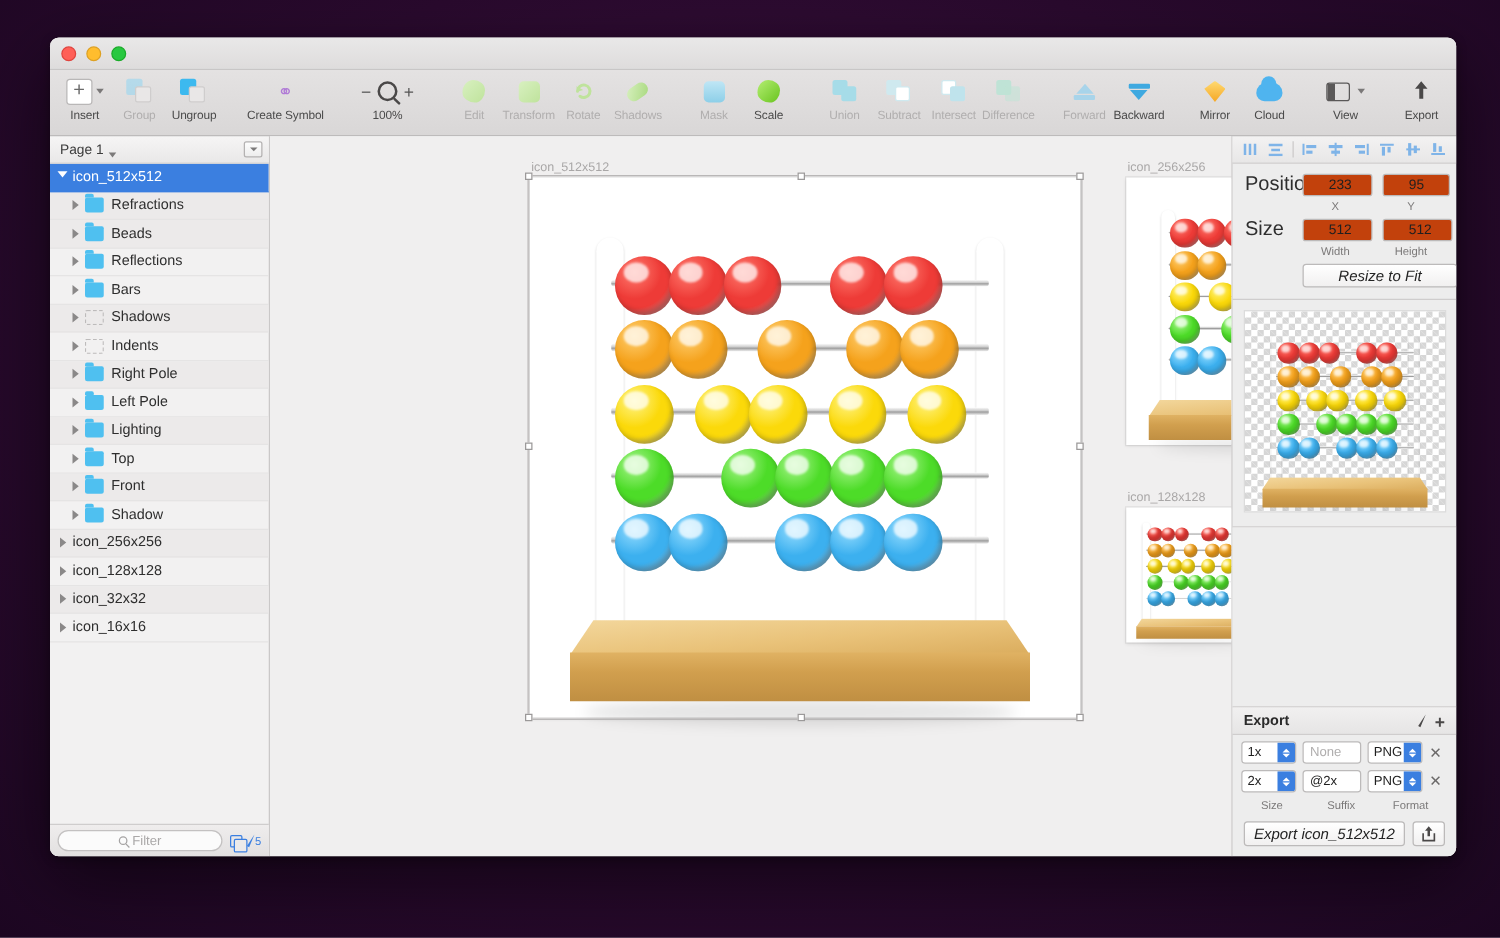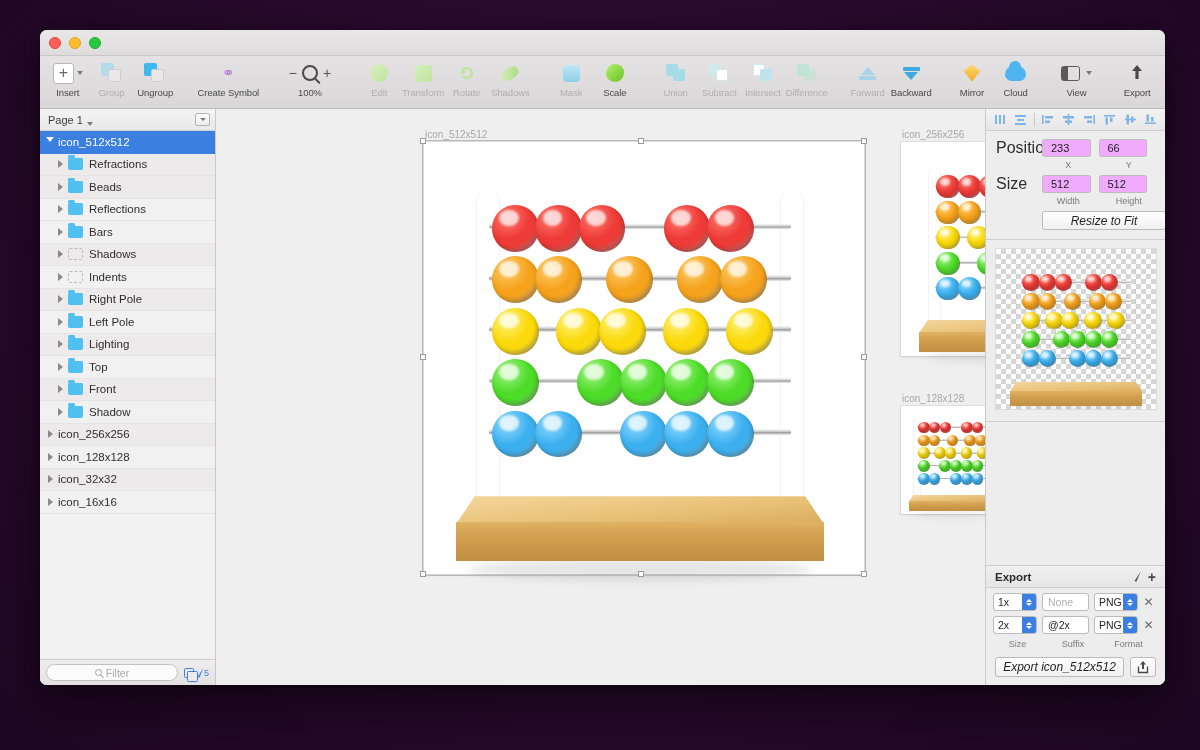--- a/index.html
+++ b/index.html
@@ -227,22 +227,22 @@
     background: linear-gradient(#f3f2f2,#e8e7e7);
   }
   .al { width: 15px; height: 13px; display:flex; align-items:center; justify-content:center; }
   .al svg { display: block; }
   .al-div { width: 1px; height: 13px; background: #cbc9c9; }
 
   .sec { padding: 8px 10px 9px; border-bottom: 1px solid #cfcdcd; }
   .row { display: flex; align-items: center; margin-bottom: 3px; }
   .row .rlbl { width: 46px; flex: none; font-size: 16px; }
   .fld {
-    height: 18px; background: #f0abfc; border: 1px solid #bcbaba; border-radius: 2.5px;
-    font-size: 11px; color: #1f1f1f; padding: 0 8px; line-height: 16px;
+    height: 18px; background: #c2410c; border: 1px solid #bcbaba; border-radius: 2.5px;
+    font-size: 11px; color: #1f1f1f; padding: 0 20px; line-height: 16px;
     width: 56px; margin-right: 8px;
   }
   .sublbls { display: flex; margin-bottom: 5px; }
   .sublbls span { font-size: 9px; color: #7b7979; text-align: center; }
   .sublbls .s1 { width: 46px; flex:none; }
   .sublbls .s2 { width: 56px; margin-right: 8px; }
   .sublbls .s3 { width: 56px; }
   .btn {
     height: 19px; border: 1px solid #bcbaba; border-radius: 3px;
     background: linear-gradient(#fff,#f1f0f0);
@@ -854,21 +854,21 @@
               <rect x="2.5" y="0.5" width="2.5" height="7" fill="#7fb4e8"></rect>
               <rect x="7" y="3" width="2.5" height="4.5" fill="#7fb4e8"></rect>
             </svg>
         </div>
       </div>
 
       <div class="sec">
         <div class="row">
           <div class="rlbl">Position</div>
           <div class="fld">233</div>
-          <div class="fld">66</div>
+          <div class="fld">95</div>
         </div>
         <div class="sublbls">
           <span class="s1"></span>
           <span class="s2">X</span>
           <span class="s3">Y</span>
         </div>
         <div class="row">
           <div class="rlbl">Size</div>
           <div class="fld">512</div>
           <div class="fld">512</div>

